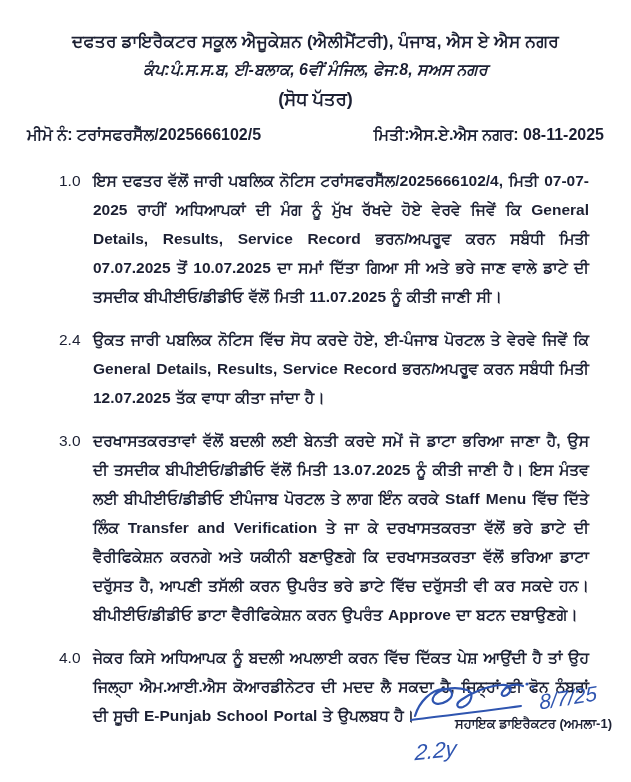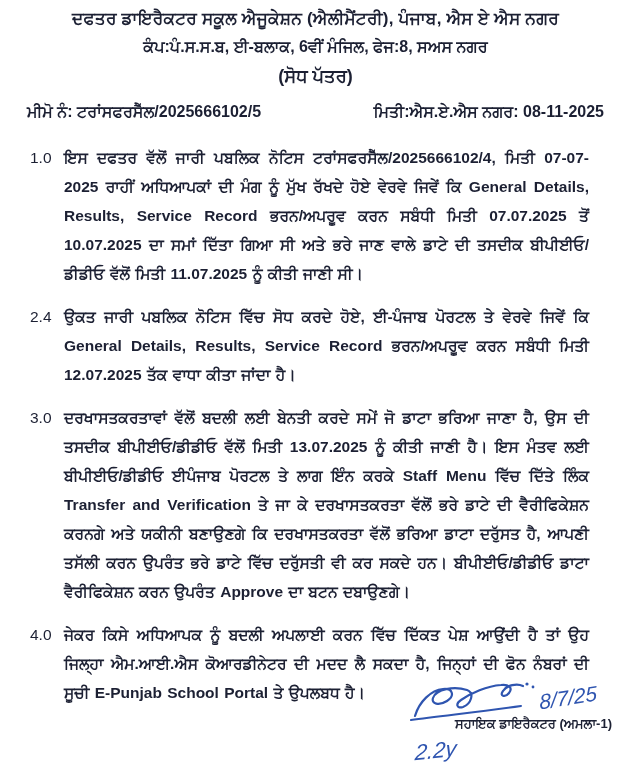--- a/index.html
+++ b/index.html
@@ -15,52 +15,54 @@
     font-family: "Liberation Sans", "DejaVu Sans", sans-serif;
     color: #1c2033;
   }
   .page {
     position: absolute;
     inset: 0;
     background: #ffffff;
   }
   
   .letterhead {
-    padding-top: 9px;
+    padding-top: 32px;
     text-align: center;
   }
   .lh-line1 {
     font-size: 17px;
     font-weight: 700;
     letter-spacing: 0.2px;
   }
   .lh-line2 {
     font-size: 16px;
     font-weight: 700;
     margin-top: 9px;
+    font-style: italic;
   }
   .lh-type {
     font-size: 18px;
     font-weight: 700;
     margin-top: 10px;
   }
   
   .memo-row {
     display: flex;
     justify-content: space-between;
     align-items: baseline;
     padding: 0 27px 0 27px;
     margin-top: 16px;
     font-size: 16px;
     font-weight: 700;
   }
   
   .paras {
     margin-top: 22px;
     padding: 0 42px 0 30px;
+    margin-left: 29px;
   }
   .para {
     display: flex;
     align-items: flex-start;
     margin-bottom: 14px;
   }
   .para-num {
     flex: 0 0 34px;
     font-size: 15.5px;
     line-height: 29px;

